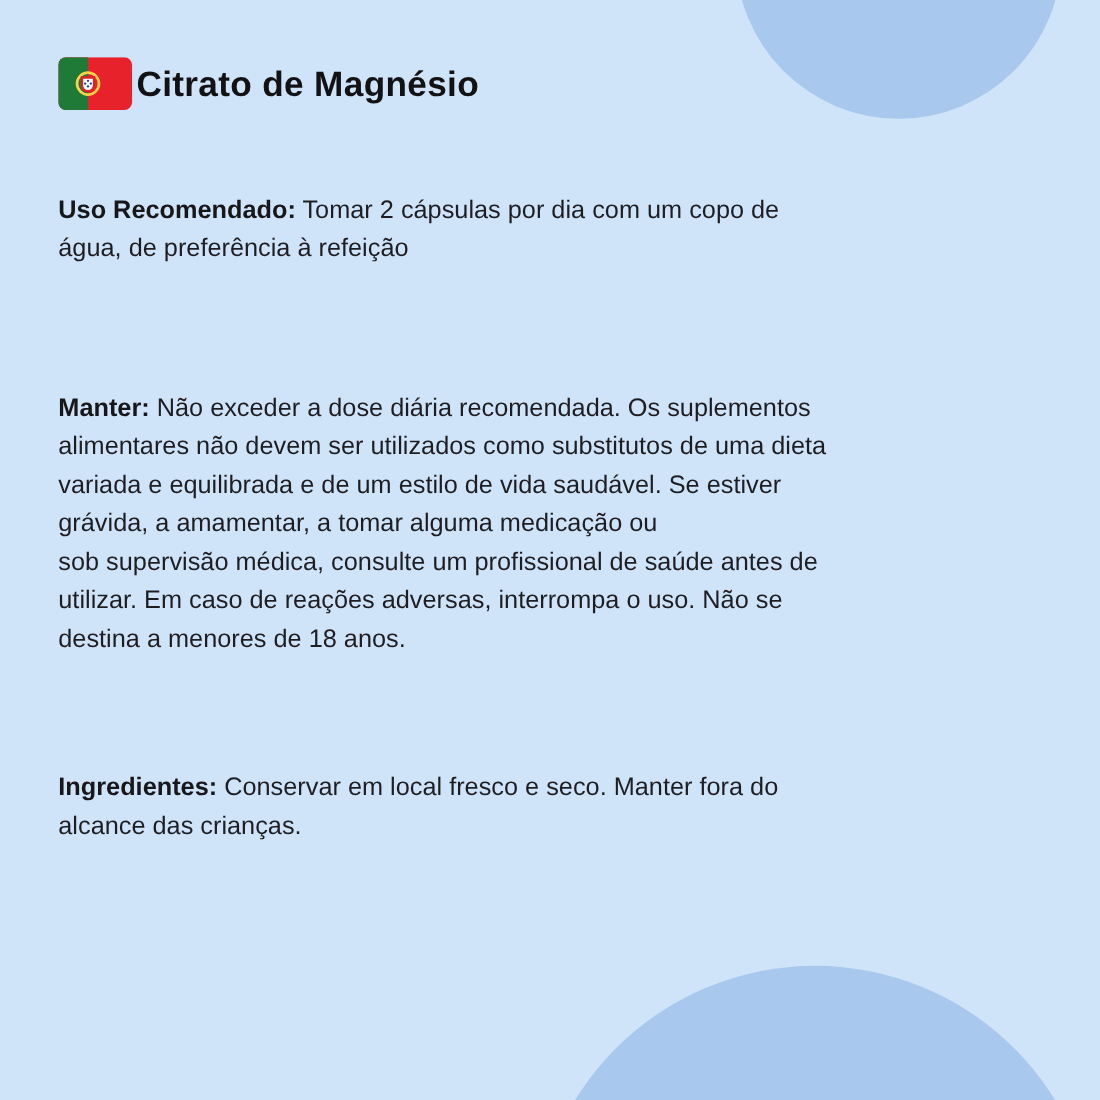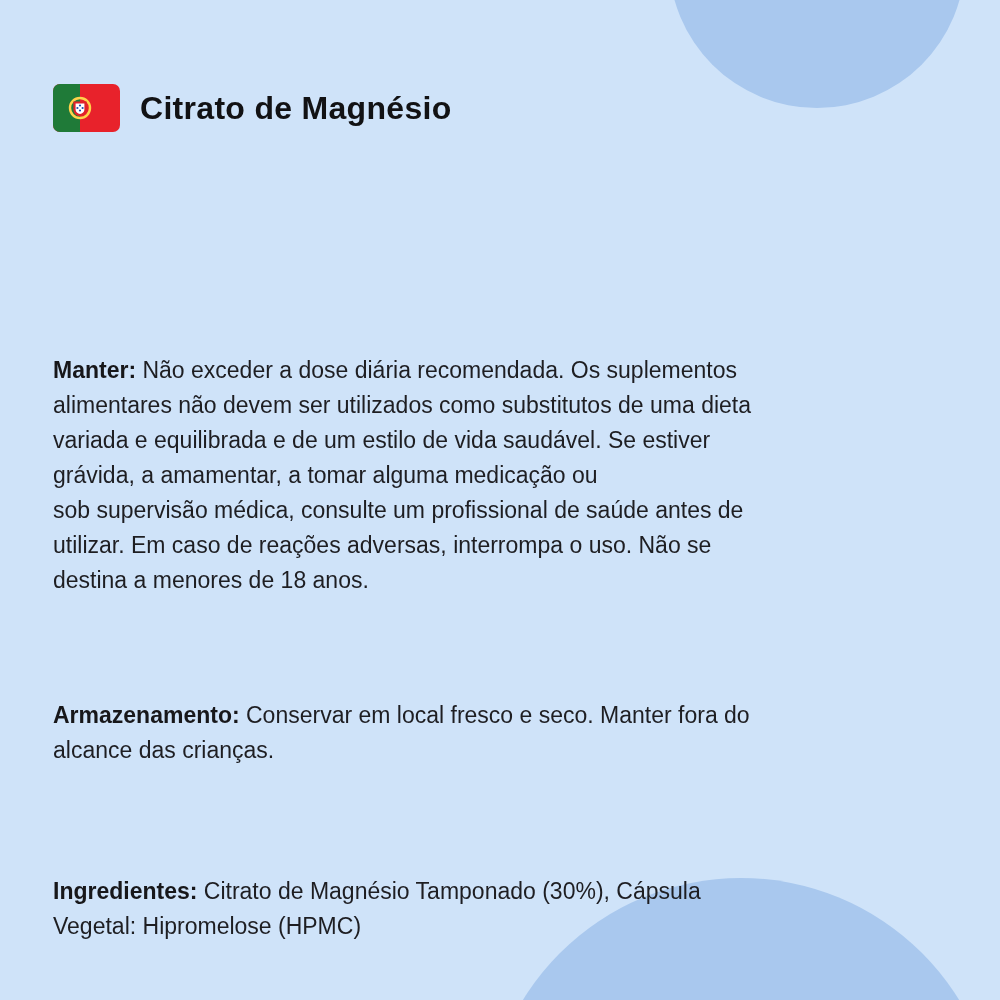--- a/index.html
+++ b/index.html
@@ -18,22 +18,21 @@
     background: #a9c8ee;
   }
   .circle-top-right   { left: 669px; top: -188px; width: 296px; height: 296px; }
   .circle-bottom-center { left: 485px; top: 878px; width: 512px; height: 512px; }
 
   .header {
     position: absolute;
     left: 53px; top: 52px;
     display: flex;
     align-items: flex-end;
-    gap: 20px;
-    margin-top: 32px;
+    gap: 4px;
   }
   .flag {
     width: 67px; height: 48px;
     border-radius: 7px;
     overflow: hidden;
     display: block;
     flex: 0 0 auto;
   }
   .page-title {
     font-size: 32px;
@@ -76,28 +75,28 @@
       <g fill="#1b4db3">
         <circle cx="27" cy="21.5" r="1.1"></circle>
         <circle cx="24.4" cy="24" r="1.1"></circle>
         <circle cx="29.6" cy="24" r="1.1"></circle>
         <circle cx="27" cy="26.5" r="1.1"></circle>
       </g>
     </svg>
     <div class="page-title">Citrato de Magnésio</div>
   </div>
 
+  <p class="section section-uso"><strong class="label">Uso Recomendado:</strong> <span class="body">Tomar 2 cápsulas por dia com um copo de
+água, de preferência à refeição</span></p>
 
   <p class="section section-aviso"><strong class="label">Manter:</strong> <span class="body">Não exceder a dose diária recomendada. Os suplementos
 alimentares não devem ser utilizados como substitutos de uma dieta
 variada e equilibrada e de um estilo de vida saudável. Se estiver
 grávida, a amamentar, a tomar alguma medicação ou
 sob supervisão médica, consulte um profissional de saúde antes de
 utilizar. Em caso de reações adversas, interrompa o uso. Não se
 destina a menores de 18 anos.</span></p>
 
-  <p class="section section-armazenamento"><strong class="label">Armazenamento:</strong> <span class="body">Conservar em local fresco e seco. Manter fora do
+  <p class="section section-armazenamento"><strong class="label">Ingredientes:</strong> <span class="body">Conservar em local fresco e seco. Manter fora do
 alcance das crianças.</span></p>
 
-  <p class="section section-ingredientes"><strong class="label">Ingredientes:</strong> <span class="body">Citrato de Magnésio Tamponado (30%), Cápsula
-Vegetal: Hipromelose (HPMC)</span></p>
 
 </div>
 
 </body></html>

